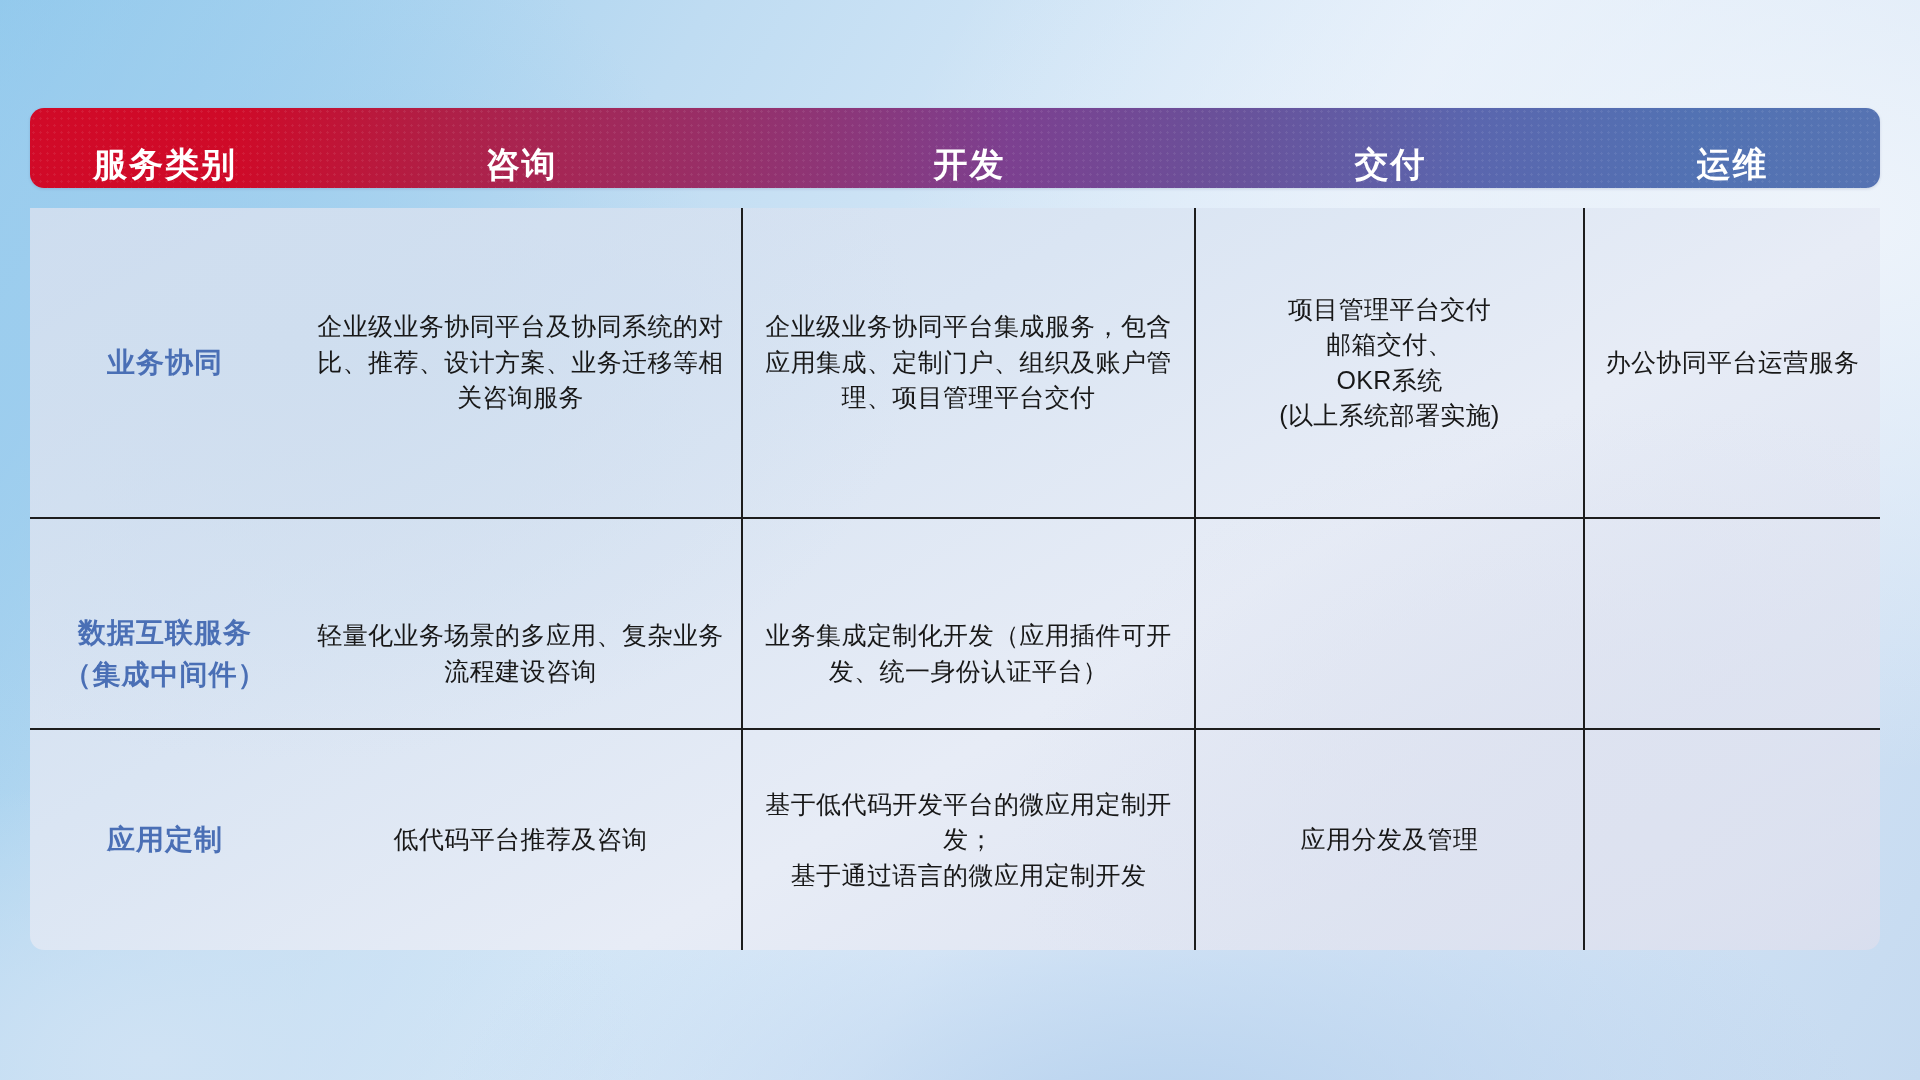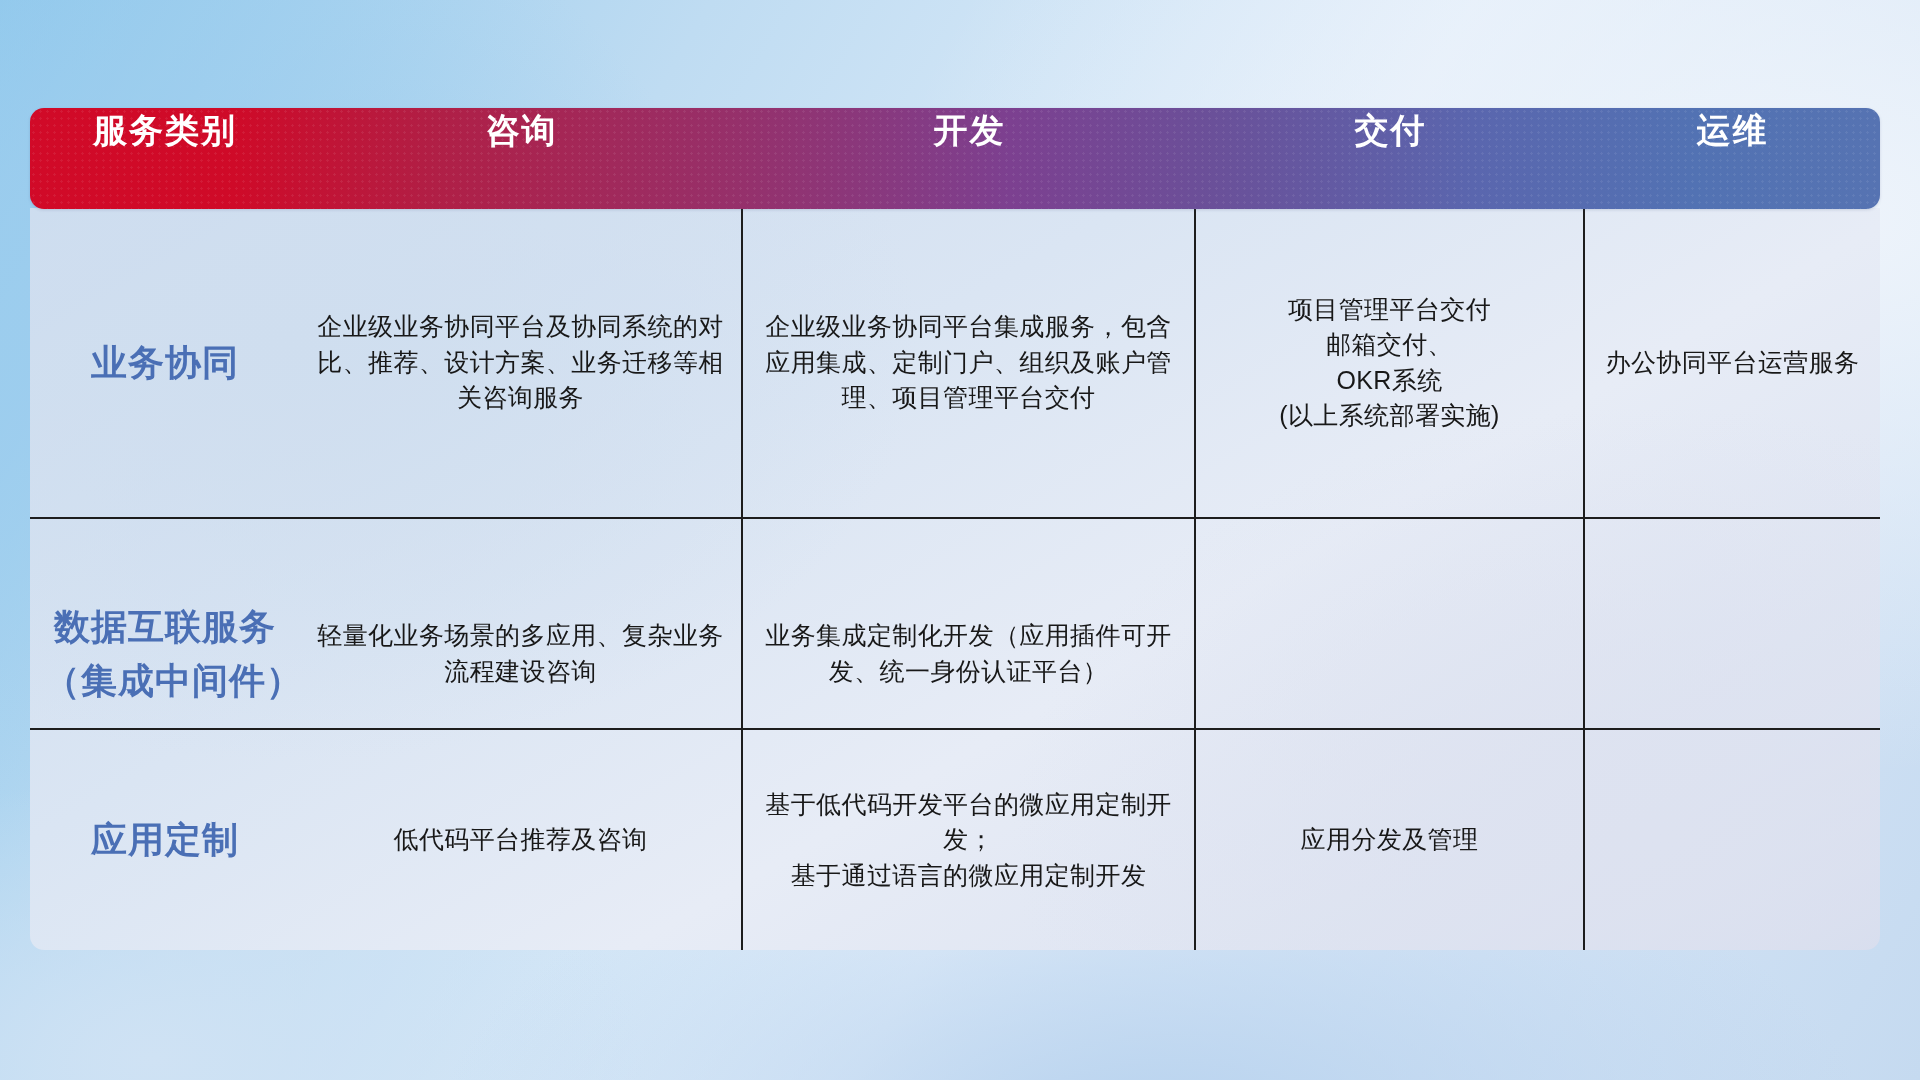--- a/index.html
+++ b/index.html
@@ -59,34 +59,34 @@
       radial-gradient(ellipse 900px 600px at 88% 85%, #dde2f0 0%, rgba(221,226,240,0) 72%),
       linear-gradient(150deg, #ccdcef 0%, #dae5f3 35%, #e7ecf6 60%, #dde3f1 85%, #d2d9ec 100%);
     overflow: hidden;
   }
 
   .header-bar {
     position: absolute;
     left: 0;
     top: 0;
     width: 1850px;
-    height: 101px;
+    height: 80px;
     border-radius: 14px;
     background: linear-gradient(90deg,
       #d10a28 0%,
       #cf0a28 11%,
       #b01f46 22%,
       #96306a 38%,
       #7c4090 53%,
       #6a5099 64%,
       #5a66ae 78%,
       #5272b3 90%,
       #5673b2 100%);
     display: flex;
-    align-items: flex-start;
+    align-items: flex-end;
     z-index: 3;
     box-shadow: 0 1px 3px rgba(60,80,120,0.18);
   }
   .header-bar::after {
     content: "";
     position: absolute;
     inset: 0;
     border-radius: 14px;
     background-image: radial-gradient(rgba(255,255,255,0.16) 1px, transparent 1.2px);
     background-size: 7px 7px;
@@ -131,21 +131,21 @@
     padding: 6px 14px;
     color: #181818;
     font-size: 25px;
     line-height: 1.42;
     letter-spacing: .4px;
   }
   .cell.c0 {
     width: 270px;
     color: #4a6fb5;
     font-weight: 700;
-    font-size: 36px;
+    font-size: 28px;
     letter-spacing: 1px;
     line-height: 1.5;
   }
   .cell.c1 { width: 443px; border-right: 2px solid #1d1d1d; font-family: Liberation Serif, serif; }
   .cell.c2 { width: 453px; border-right: 2px solid #1d1d1d; }
   .cell.c3 { width: 389px; border-right: 2px solid #1d1d1d; }
   .cell.c4 { width: 295px; }
 
   .cell span { display: block; width: 100%; }
   .cell .nowrapline { white-space: nowrap; }

